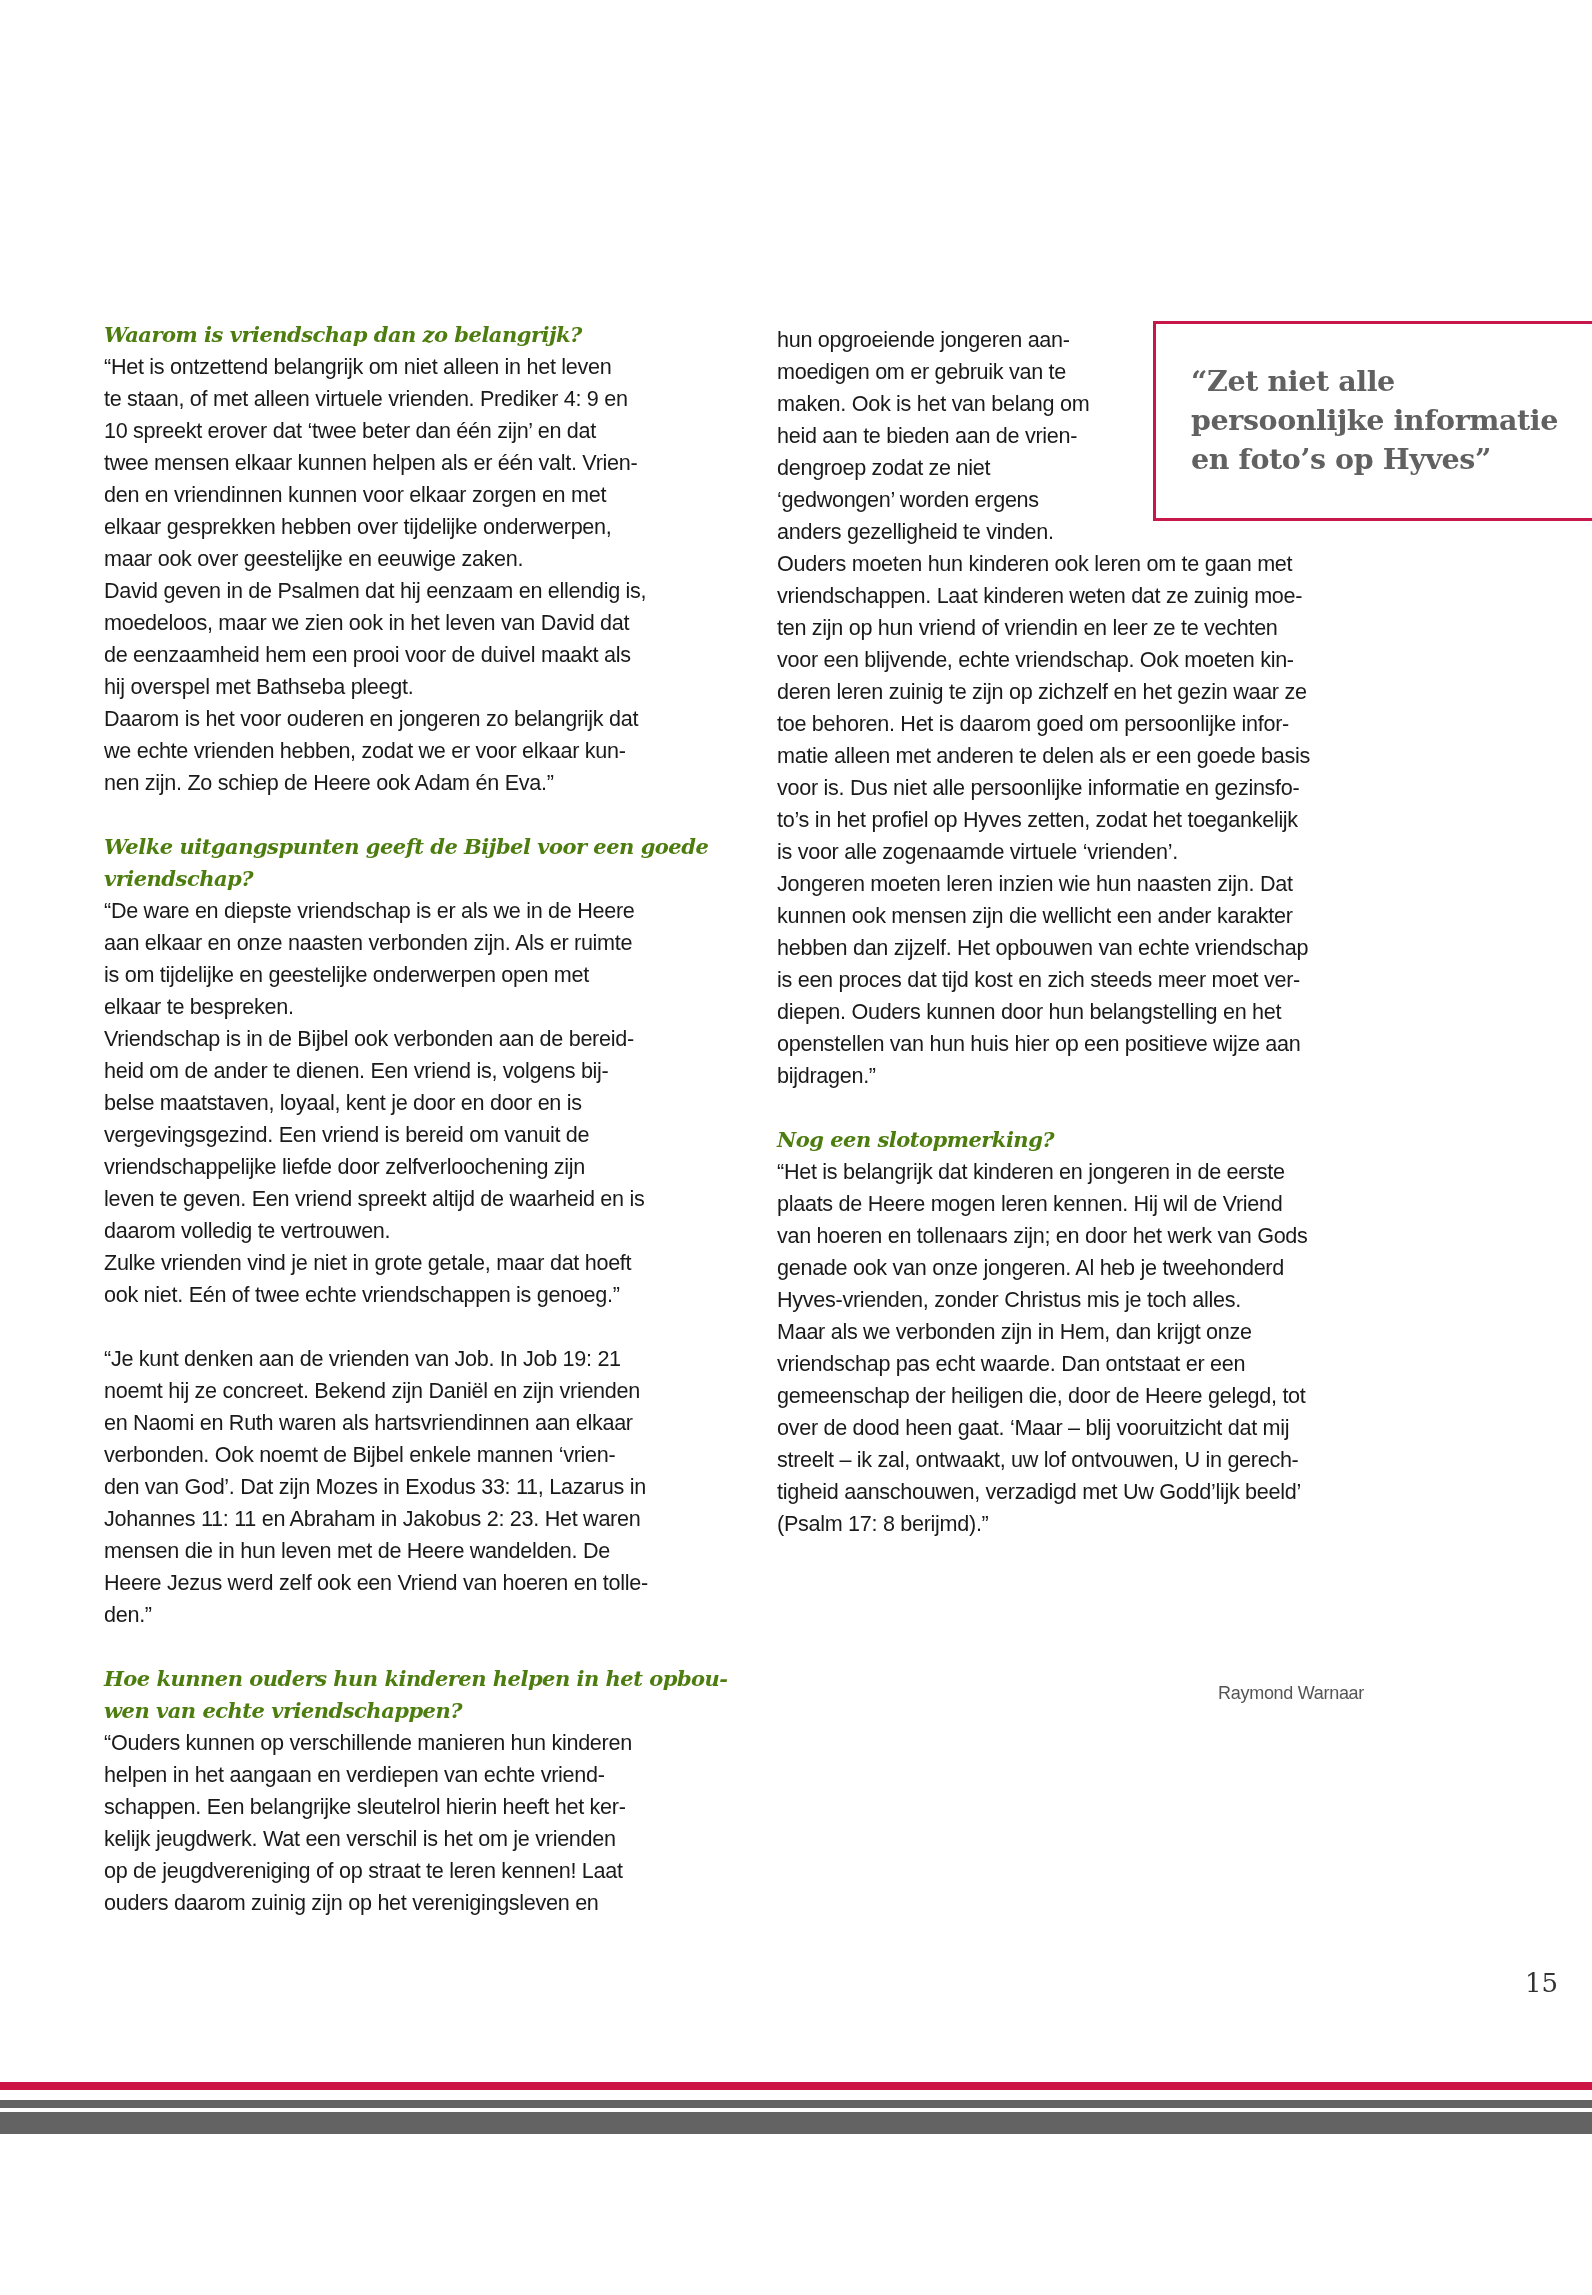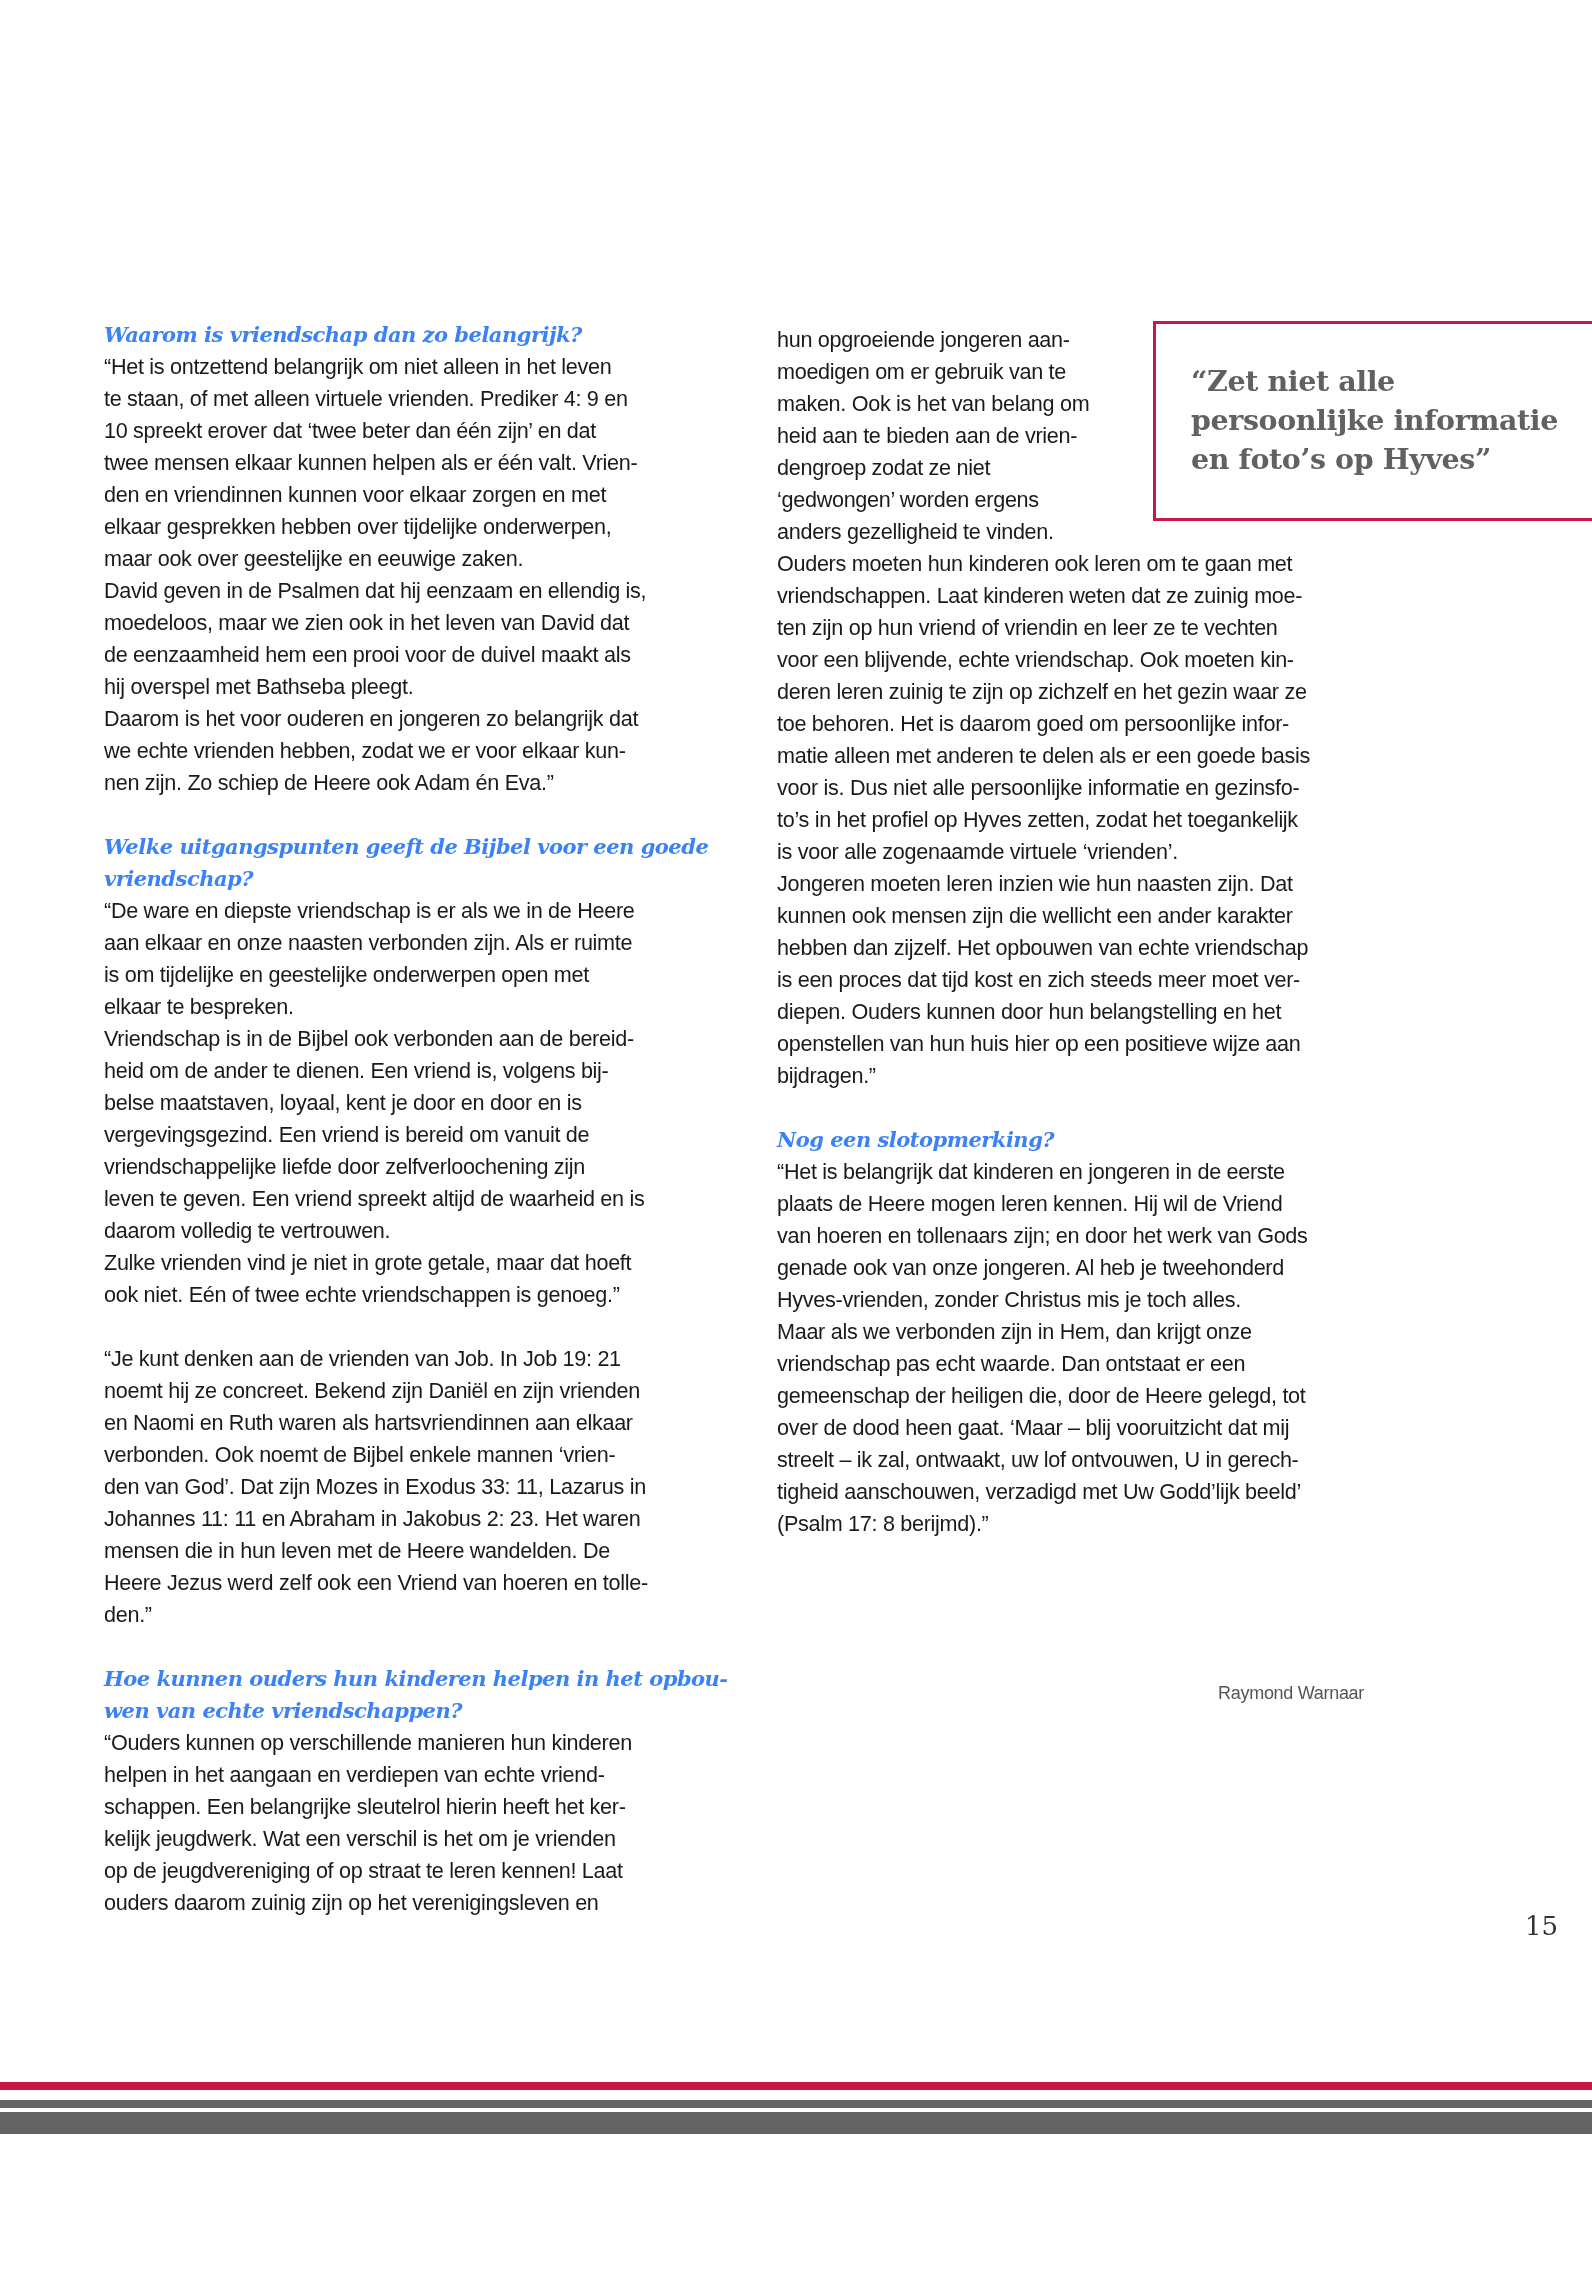--- a/index.html
+++ b/index.html
@@ -9,38 +9,38 @@
   }
   .col { position: absolute; }
   .col-left { left: 104px; top: 319px; width: 604px; }
   .col-right { left: 777px; top: 324px; width: 621px; }
   .line {
     height: 32px; line-height: 32px; font-size: 21.6px; white-space: nowrap;
     letter-spacing: -0.3px;
   }
   .line.heading {
     font-family: "DejaVu Serif", "Liberation Serif", serif; font-style: italic; font-weight: bold;
-    color: #3b82f6; font-size: 21px; letter-spacing: -0.5px;
+    color: #4d7c0f; font-size: 21px; letter-spacing: -0.5px;
   }
   .line.blank { height: 32px; }
   .pull-quote {
     position: absolute; left: 1153px; top: 321px; width: 449px; height: 200px;
     border: 3.5px solid #c8174a; border-right: none; box-sizing: border-box;
   }
   .pull-quote-text {
     position: absolute; left: 35px; top: 38px; width: 406px;
     font-family: "DejaVu Serif", "Liberation Serif", serif; font-weight: bold;
     font-size: 28.5px; line-height: 39px; color: #616161; letter-spacing: -0.4px;
   }
   .author {
     position: absolute; left: 1200px; top: 1683px; width: 164px; text-align: right;
     font-size: 18px; color: #555555; letter-spacing: -0.3px;
   }
   .page-number {
-    position: absolute; left: 1515px; top: 1911px; width: 43px; text-align: right;
+    position: absolute; left: 1515px; top: 1968px; width: 43px; text-align: right;
     font-family: "DejaVu Serif", "Liberation Serif", serif; font-size: 26px; color: #333333;
   }
   .stripe { position: absolute; left: 0; width: 1592px; }
   .stripe-red { top: 2082px; height: 7.8px; background: #cc1445; }
   .stripe-gray-thin { top: 2100px; height: 7.8px; background: #636363; }
   .stripe-gray-thick { top: 2112px; height: 22.4px; background: #636363; }
 </style>
 </head>
 <body>
 

